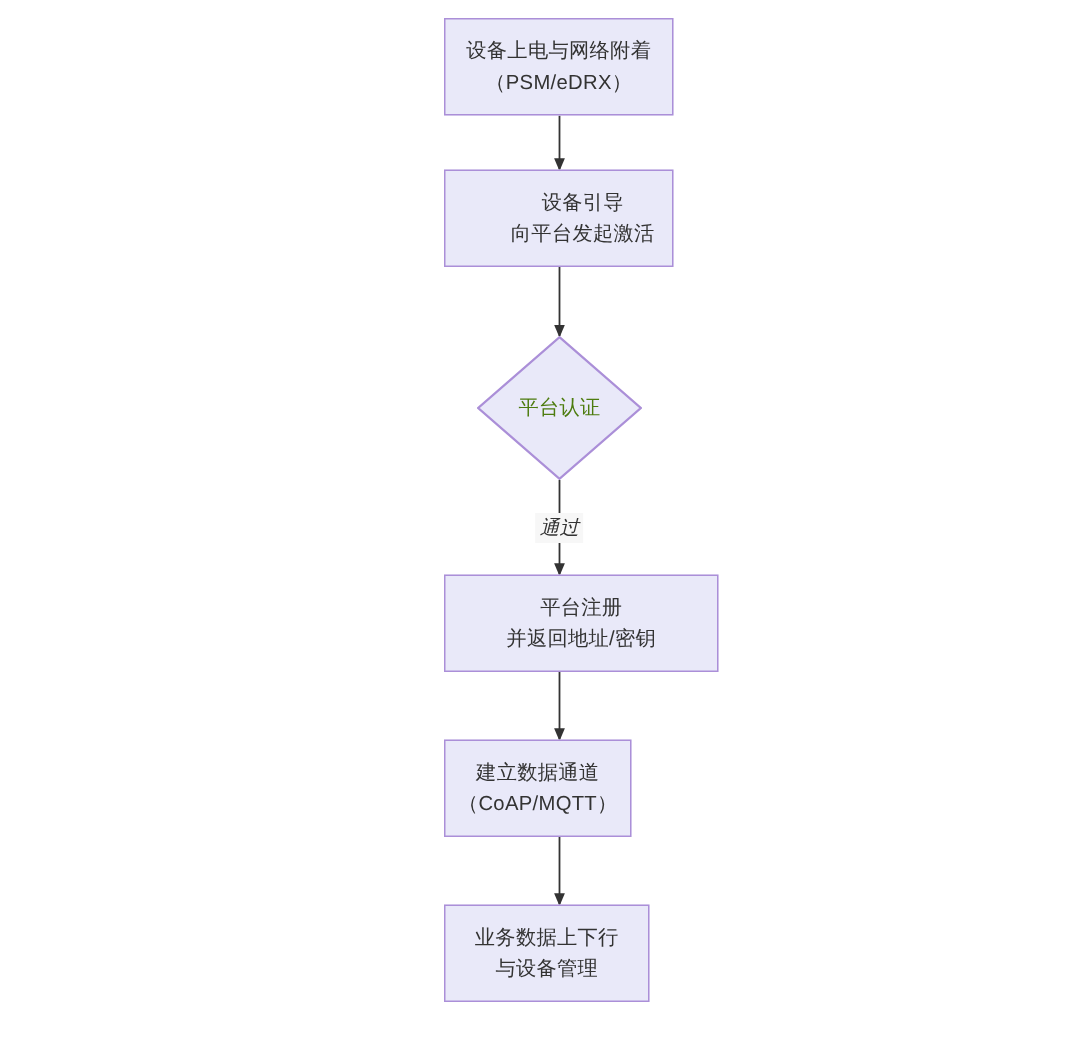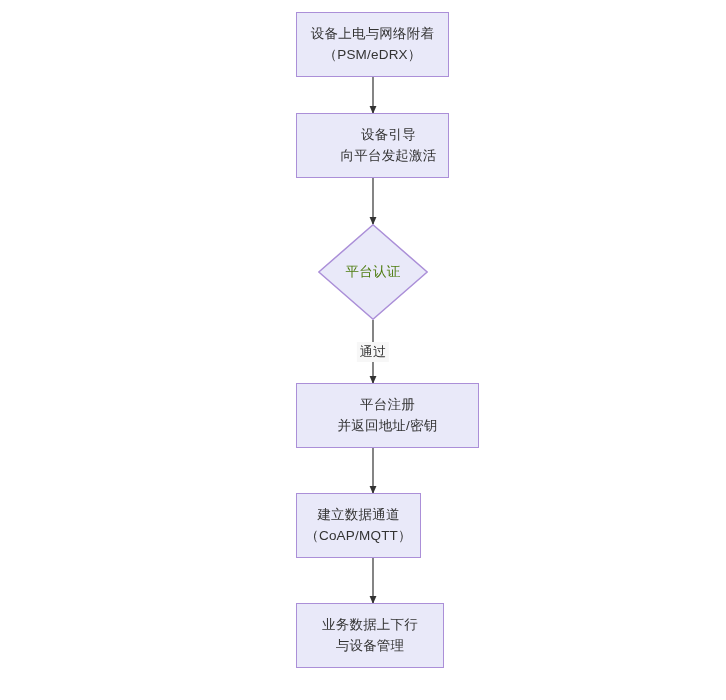--- a/index.html
+++ b/index.html
@@ -121,20 +121,20 @@
   <div class="node" style="left: 296px; top: 383px; width: 183px; height: 65px;">
     <span class="line">平台注册</span>
     <span class="line">并返回地址/密钥</span>
   </div>
 
   <div class="node" style="left: 296px; top: 493px; width: 125px; height: 65px;">
     <span class="line">建立数据通道</span>
     <span class="line">（CoAP/MQTT）</span>
   </div>
 
-  <div class="node" style="left: 296px; top: 603px; width: 148px; height: 65px;">
+  <div class="node" style="left: 296px; top: 603px; width: 137px; height: 65px;">
     <span class="line">业务数据上下行</span>
     <span class="line">与设备管理</span>
   </div>
 
-  <div class="edge-label" style="left: 373px; top: 352px;">通过</div>
+  <div class="edge-label" style="left: 373px; top: 352px; font-style: italic;">通过</div>
 
 </div>
 
 </body></html>

